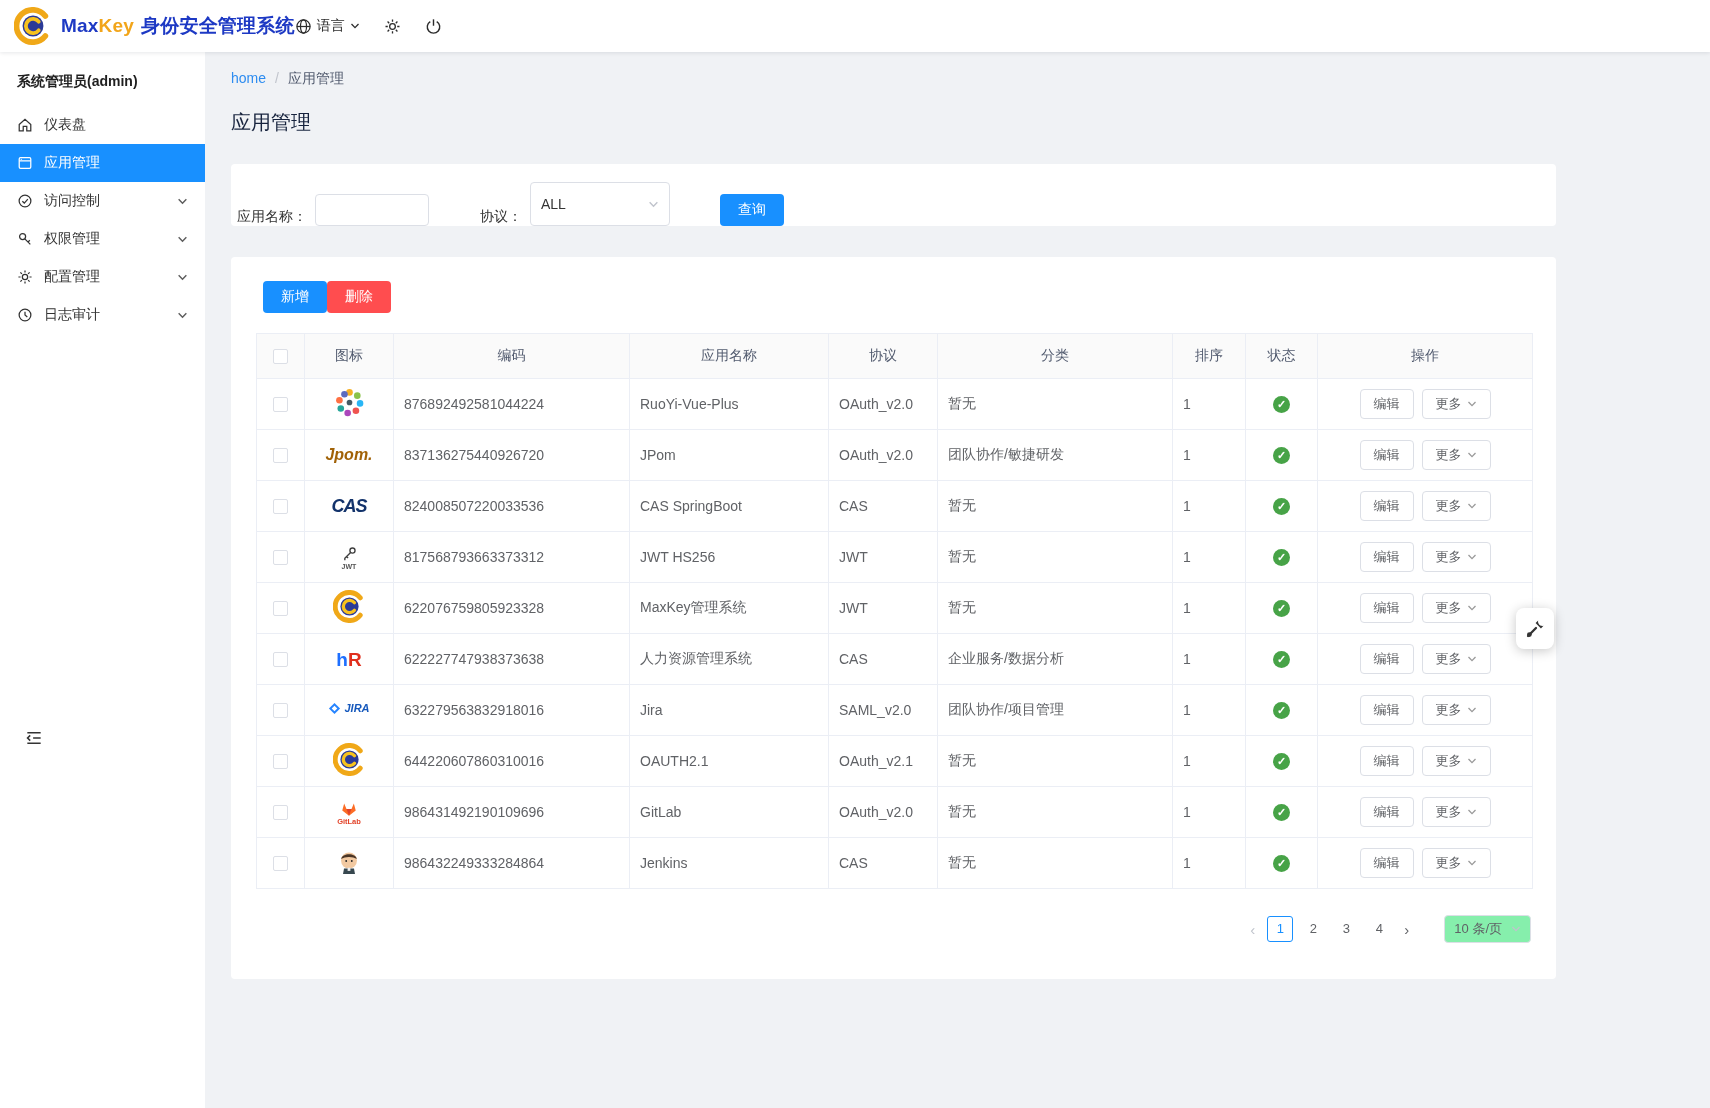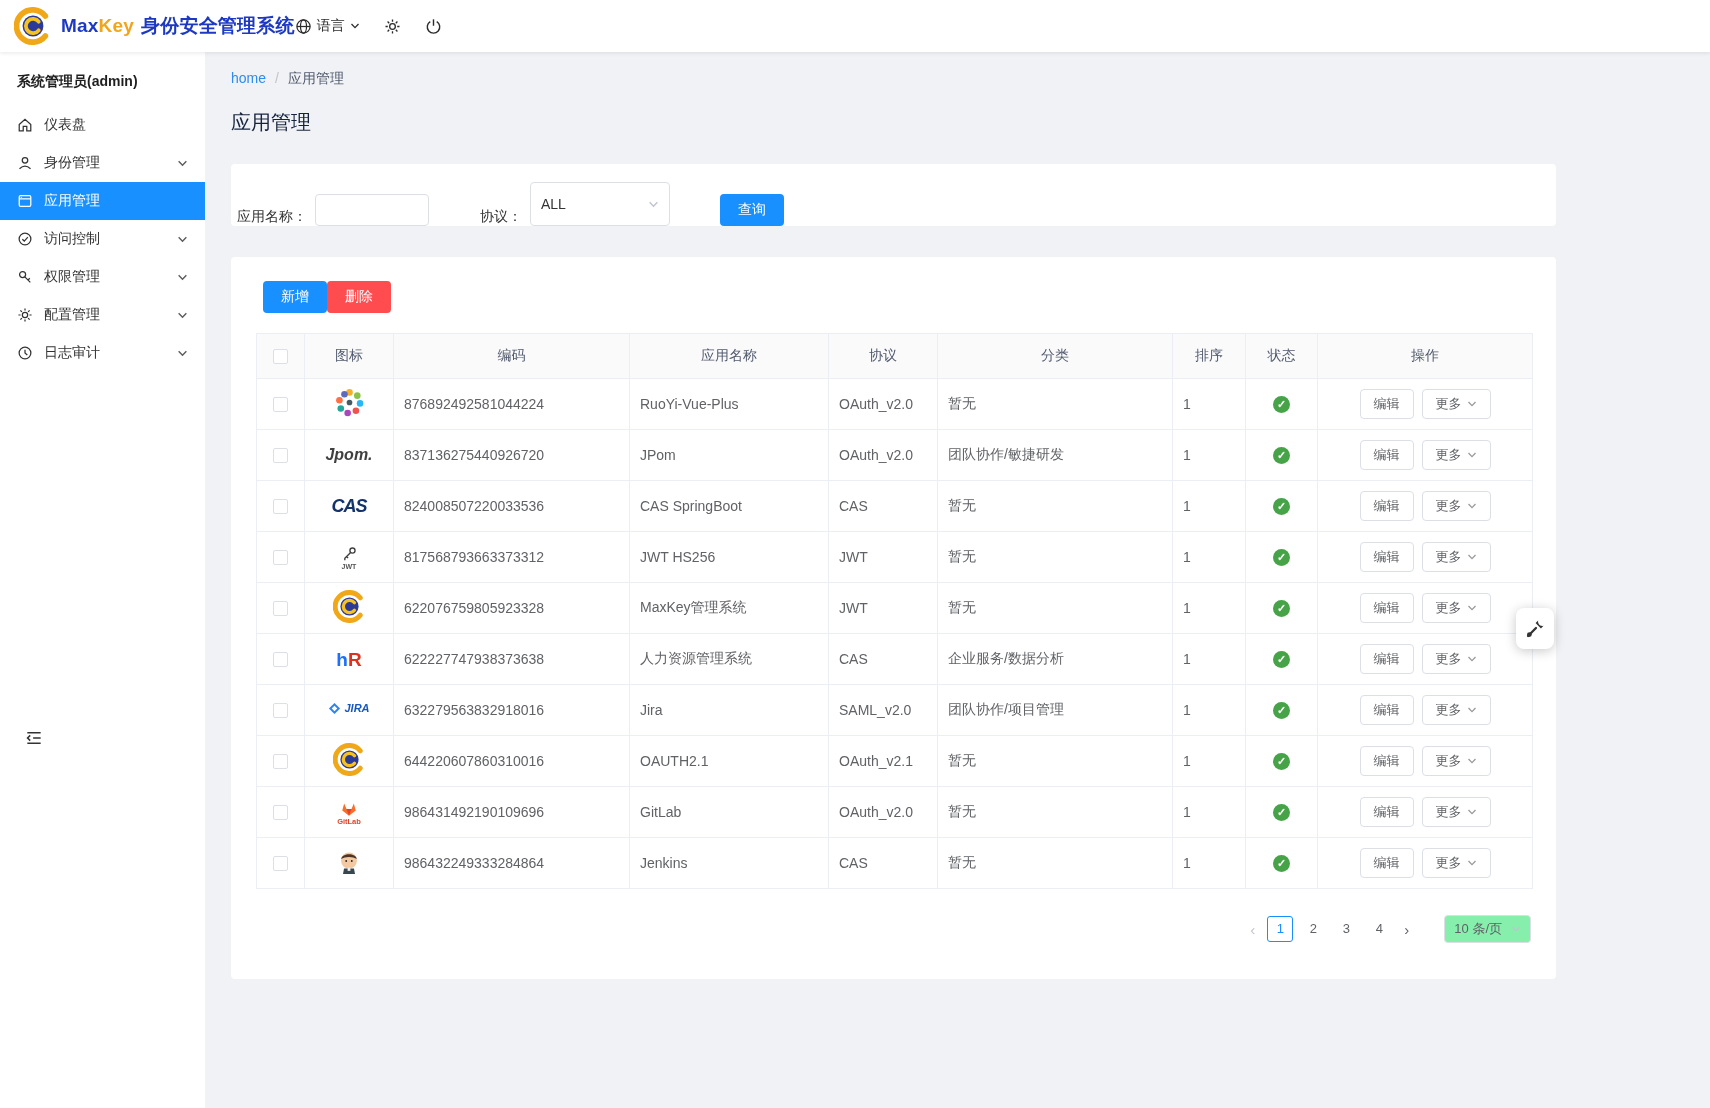--- a/index.html
+++ b/index.html
@@ -100,21 +100,21 @@
     background:#fff; border:1px solid #dcdfe6; border-radius:4px;
     height:30px; padding:0 13px; color:#606266; font-size:13px; cursor:pointer; font-family:inherit;
     display:inline-flex; align-items:center; vertical-align:middle;
   }
   td.c-ops .btn-plain { margin:0 4px; }
   .btn-plain .chev { margin-left:5px; }
   .btn-plain .chev svg { width:10px; height:10px; color:#999; }
 
   
   .appicon { display:inline-flex; flex-direction:column; align-items:center; justify-content:center; line-height:1; }
-  .ai-jpom { color:#404040; font-weight:bold; font-style:italic; font-size:16px; }
+  .ai-jpom { color:#a16207; font-weight:bold; font-style:italic; font-size:16px; }
   .ai-cas  { color:#13336b; font-weight:bold; font-style:italic; font-size:18px; letter-spacing:-1px; }
   .ai-jwt  { display:inline-flex; flex-direction:column; align-items:center; gap:1px; }
   .ai-jwt i { font-style:normal; font-size:7px; font-weight:bold; color:#555; }
   .ai-hr   { font-size:19px; font-weight:bold; color:#e0301e; }
   .ai-hr b { color:#1e6fff; }
   .ai-jira { display:inline-flex; align-items:center; gap:3px; color:#1558bc; font-weight:bold; font-style:italic; font-size:11px; }
   .ai-gitlab { display:inline-flex; flex-direction:column; align-items:center; }
   .ai-gitlab i { font-style:normal; font-size:7.5px; font-weight:bold; color:#e24329; margin-top:1px; }
 
   
@@ -189,34 +189,20 @@
 <aside class="sidebar">
   <div class="side-user">系统管理员(admin)</div>
   <nav id="sidebar-nav">
       <div class="side-item">
         <span class="sicon">
           <svg viewBox="0 0 18 18">
             <path d="M2.5 8.5 L9 2.5 L15.5 8.5 V15.5 H11 V10.5 H7 V15.5 H2.5 Z" fill="none" stroke="currentColor" stroke-width="1.4"></path>
           </svg>
         </span>
         <span class="slabel">仪表盘</span>
-      </div>
-      <div class="side-item">
-        <span class="sicon">
-          <svg viewBox="0 0 18 18">
-            <circle cx="9" cy="6" r="3.1" fill="none" stroke="currentColor" stroke-width="1.4"></circle>
-            <path d="M2.8 15.4 Q9 9.6 15.2 15.4" fill="none" stroke="currentColor" stroke-width="1.4"></path>
-          </svg>
-        </span>
-        <span class="slabel">身份管理</span>
-        <span class="chev">
-          <svg viewBox="0 0 10 10">
-            <path d="M1.5 3 L5 6.6 L8.5 3" fill="none" stroke="currentColor" stroke-width="1.3"></path>
-          </svg>
-        </span>
       </div>
       <div class="side-item active">
         <span class="sicon">
           <svg viewBox="0 0 18 18">
             <rect x="2.5" y="3" width="13" height="12" rx="1.5" fill="none" stroke="currentColor" stroke-width="1.4"></rect>
             <line x1="2.5" y1="6.6" x2="15.5" y2="6.6" stroke="currentColor" stroke-width="1.4"></line>
             <circle cx="4.8" cy="4.8" r="0.7" fill="currentColor"></circle>
           </svg>
         </span>
         <span class="slabel">应用管理</span>

